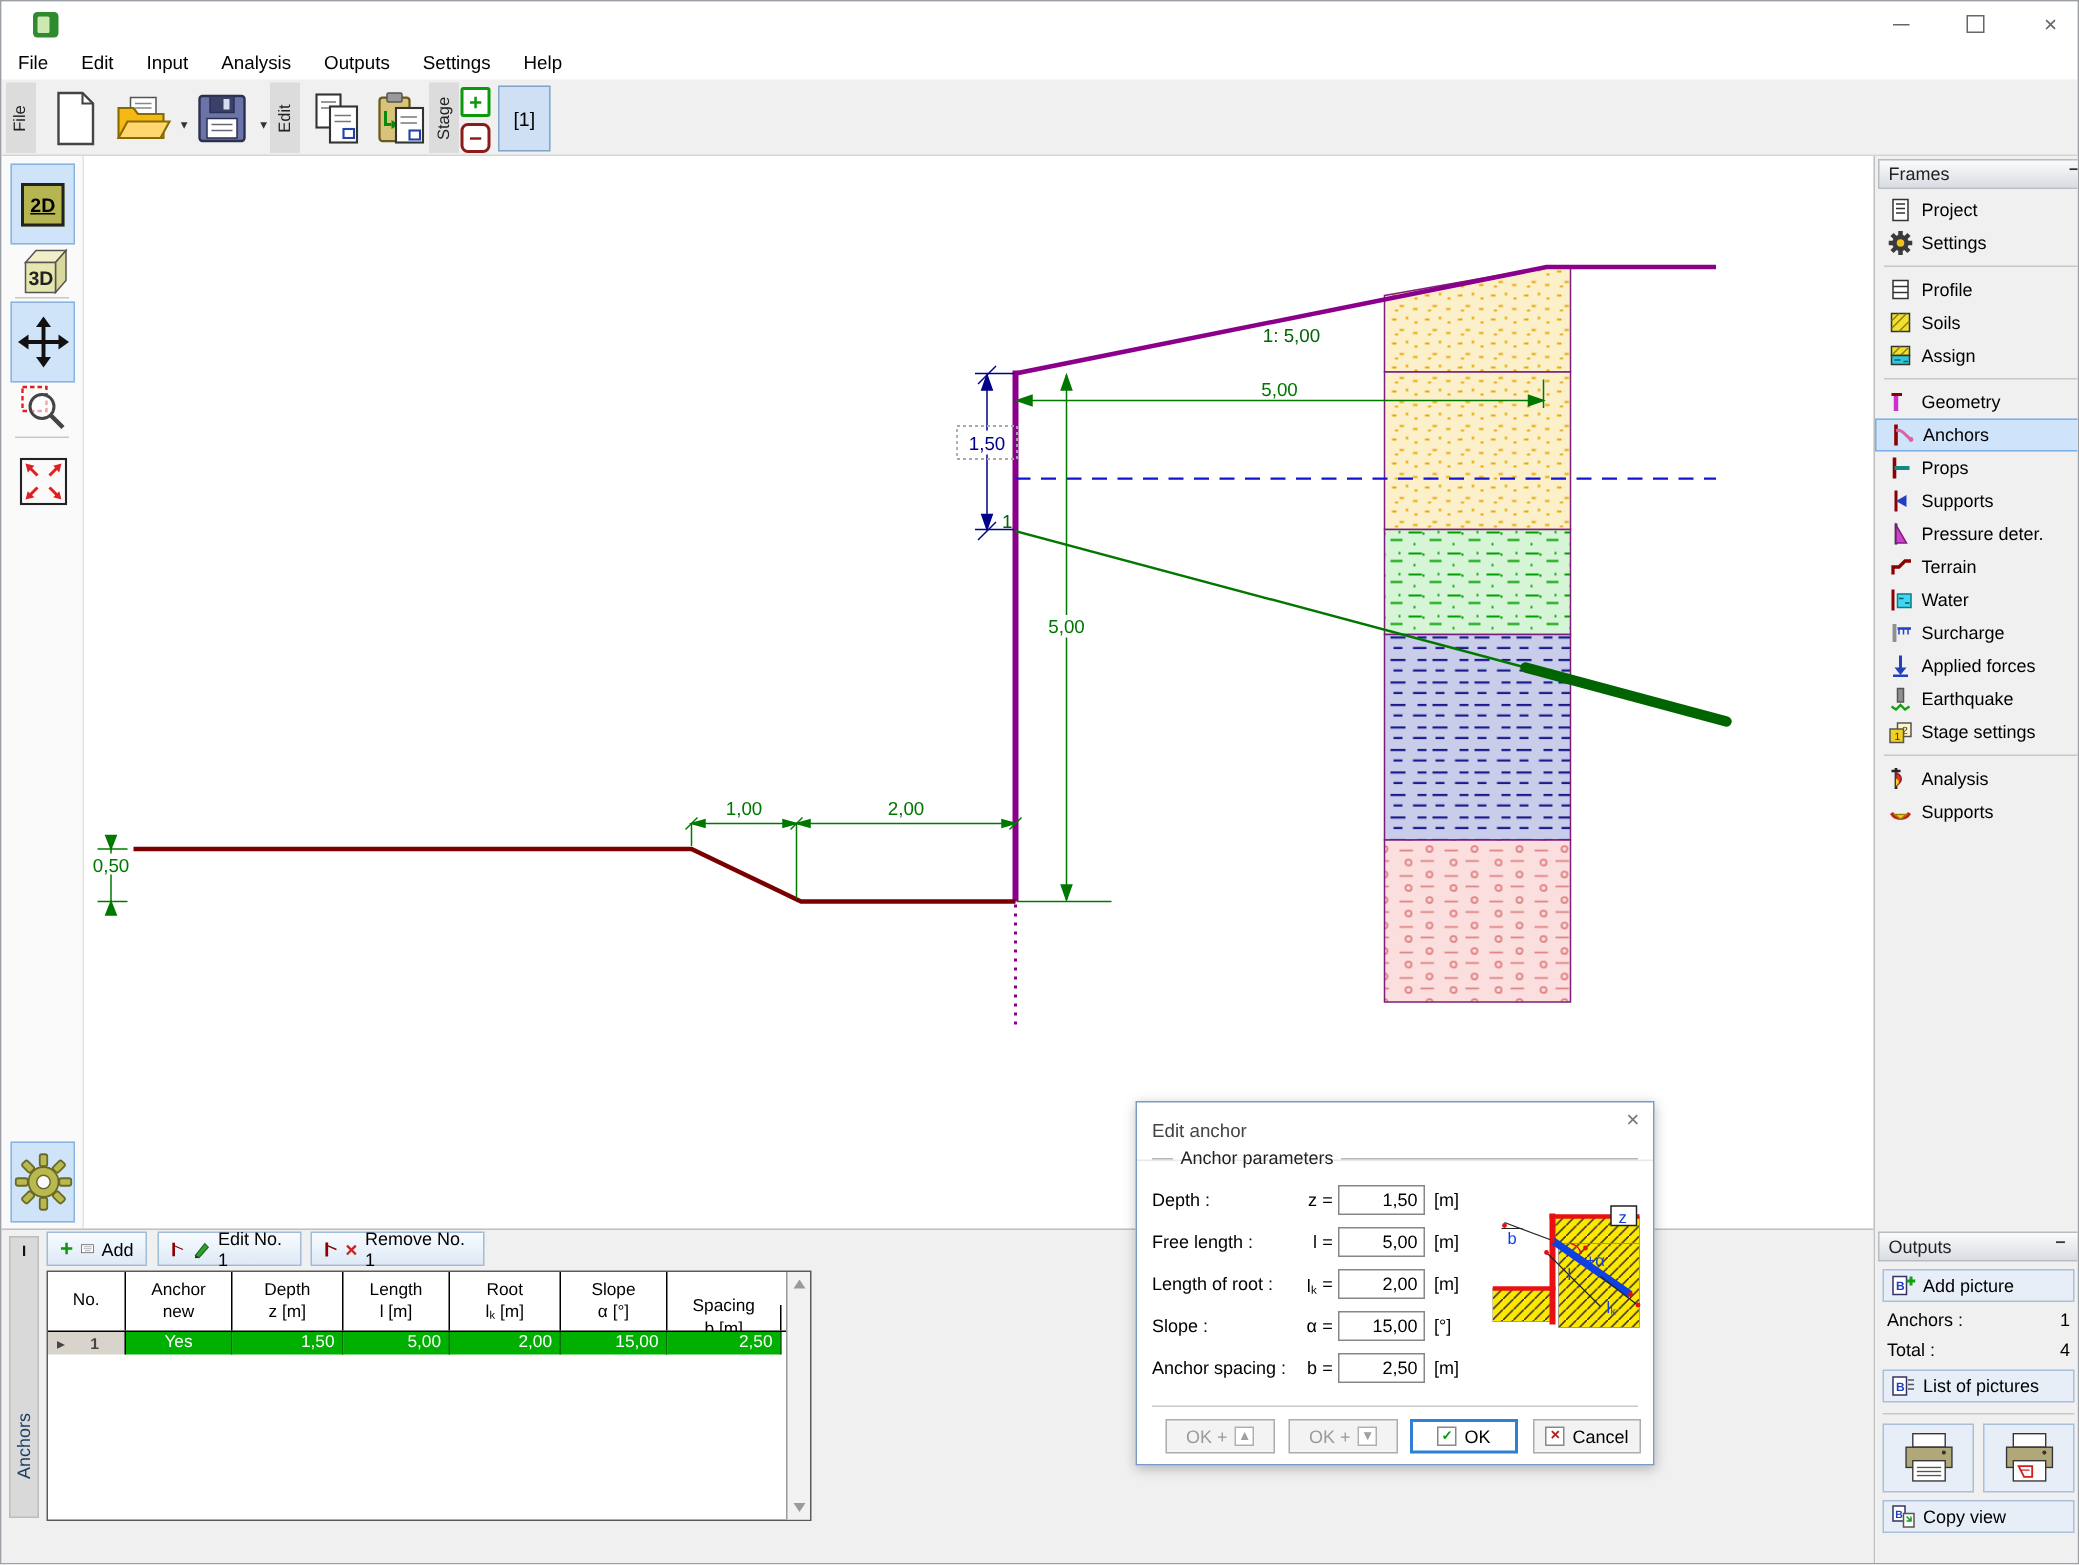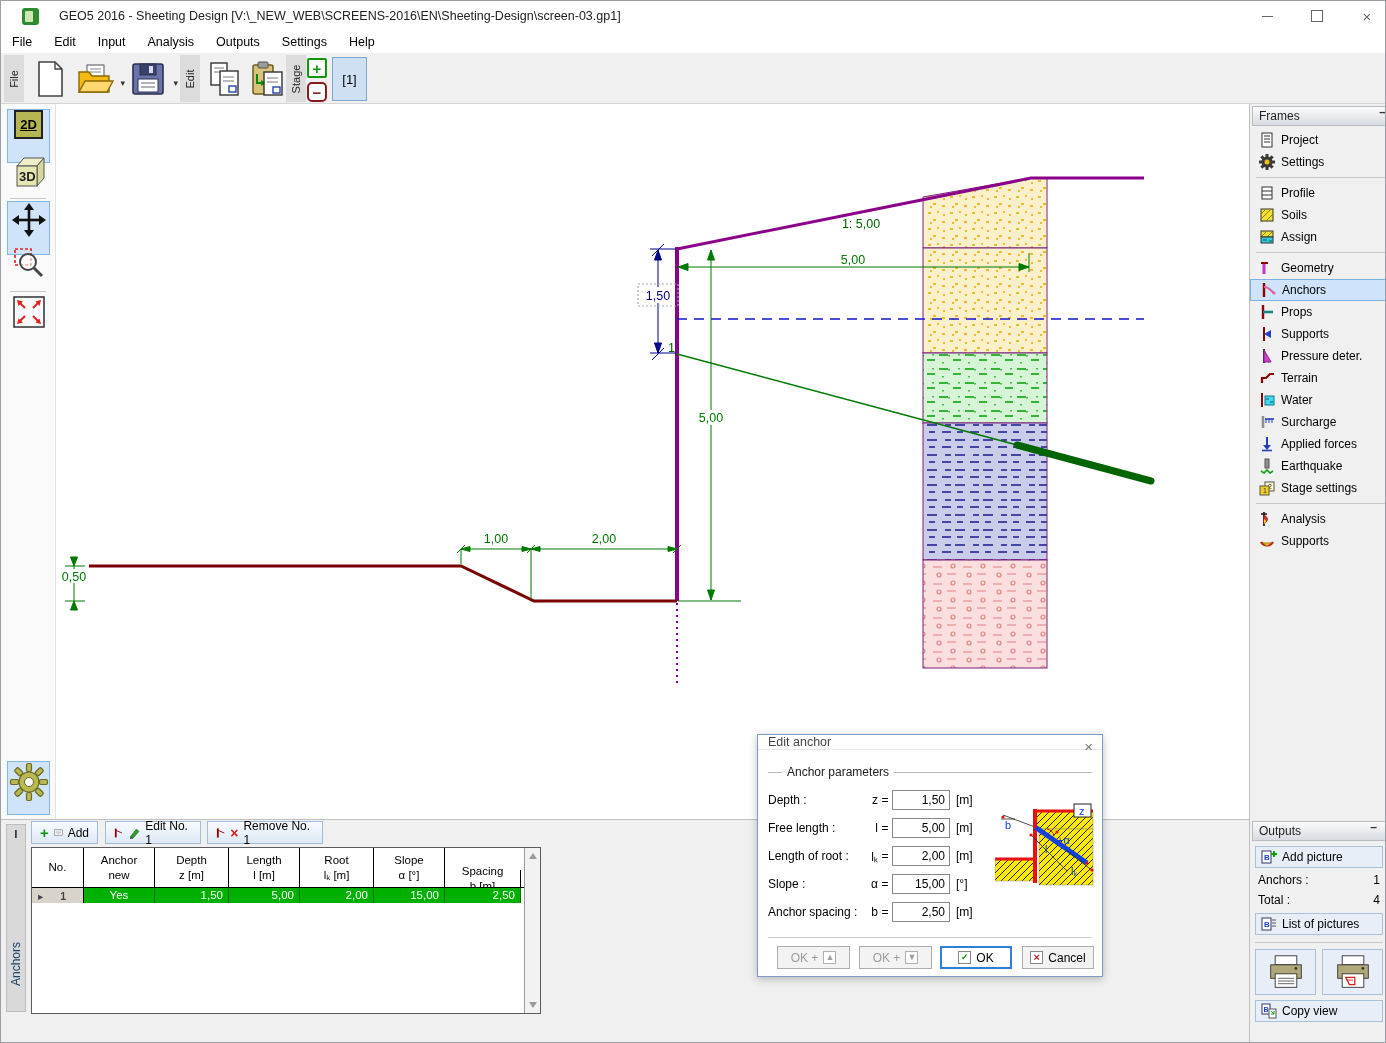--- a/index.html
+++ b/index.html
@@ -22,21 +22,21 @@
   .vlabel { position:absolute; top:2px; height:47px; width:20px; background:#dcdcdc; display:flex; align-items:center; justify-content:center; }
   .vlabel span { transform:rotate(-90deg); white-space:nowrap; font-size:11px; color:#222; }
   .tbtn { position:absolute; top:5px; width:42px; height:42px; display:flex; align-items:center; justify-content:center; }
   .dd { position:absolute; top:20px; font-size:9px; color:#333; }
   .stagebtn { position:absolute; width:35px; height:44px; top:4px; background:#cfe0f4; border:1px solid #7da7cc; display:flex; align-items:center; justify-content:center; font-size:13px; }
   .stageplus,.stageminus { position:absolute; width:20px; height:20px; display:flex; align-items:center; justify-content:center; font-weight:bold; font-size:15px; }
   .stageplus { border:2px solid #0a9a0a; color:#0a9a0a; top:5px; border-radius:2px; background:#fff; }
   .stageminus { border:2px solid #8b1a1a; color:#8b1a1a; top:29px; border-radius:5px; background:#fff; }
   
   .leftstrip { position:absolute; left:0; top:103px; width:55px; height:715px; background:#fafafa; border-right:1px solid #e3e3e3; }
-  .ltbtn { position:absolute; left:6px; width:43px; height:54px; display:flex; justify-content:center;text-decoration:underline; }
+  .ltbtn { position:absolute; left:6px; width:43px; height:54px; display:flex; align-items:center; justify-content:center;text-decoration:underline; }
   .ltbtn.sel { background:#cfe4f8; border:1px solid #8ab4e0; }
   .lsep { position:absolute; left:9px; width:36px; border-top:1px solid #c8c8c8; }
   .icon2d { width:29px; height:29px; background:#b5b552; border:2px solid #222; display:flex; align-items:center; justify-content:center; font-weight:bold; font-size:13px; }
   
   #canvas { position:absolute; left:55px; top:103px; width:1188px; height:715px; background:#fff; }
   #canvas svg text { font-family:"Liberation Sans",sans-serif; }
   
   .rpanel { position:absolute; left:1248px; top:103px; width:148px; height:940px; background:#f0f0f0; border-left:1px solid #c0c0c0; }
   .phead { height:20px; background:linear-gradient(#fbfbfb,#d8dce1); border:1px solid #b8bcc0; display:flex; align-items:center; padding:0 6px; font-size:12px; color:#222; position:relative; }
   .phead .minbtn { position:absolute; right:8px; top:-2px; font-weight:bold; color:#333; }
@@ -67,21 +67,21 @@
   .gcell { border-right:1px solid #007000; background:#00b000; color:#fff; font-size:11.5px; line-height:15px; }
   .num { text-align:right; padding-right:5px; }
   .ctr { text-align:center; }
   .gmark { background:#d8d4cc; border-right:1px solid #000; color:#444; font-size:10.5px; display:flex; align-items:center; }
   .vscroll { position:absolute; right:0; top:0; width:16px; height:165px; background:#f2f2f2; border-left:1px solid #999; }
   .arr { position:absolute; left:4px; width:0; height:0; border-left:4px solid transparent; border-right:4px solid transparent; }
   .arr.up { top:5px; border-bottom:6px solid #9a9a9a; }
   .arr.dn { bottom:5px; border-top:6px solid #9a9a9a; }
   
   .dialog { position:absolute; left:756px; top:733px; width:346px; height:243px; background:#fff; border:1px solid #7a9cc4; box-shadow:0 2px 8px rgba(0,0,0,.25); }
-  .dtitle { height:15px; display:flex; align-items:center; padding:0 10px; color:#444; font-size:12.5px; border-bottom:1px solid #e8e8e8; }
+  .dtitle { height:39px; display:flex; align-items:center; padding:0 10px; color:#444; font-size:12.5px; border-bottom:1px solid #e8e8e8; }
   .dclose { position:absolute; right:9px; top:3px; font-size:15px; color:#777; }
   .dgroup { position:absolute; left:10px; right:10px; top:30px; display:flex; align-items:center; font-size:12px; color:#222; }
   .dgroup::before { content:""; width:14px; border-top:1px solid #b8b8b8; margin-right:5px; }
   .dgroup::after { content:""; flex:1; border-top:1px solid #b8b8b8; margin-left:5px; }
   .drow { position:absolute; left:10px; height:20px; display:flex; align-items:center; font-size:12px; }
   .dlab { width:94px; }
   .dsym { width:16px; text-align:right; }
   .deq { width:14px; text-align:center; }
   .dinp { width:58px; height:20px; border:1px solid #878787; background:#fff; text-align:right; padding:2px 4px 0 0; }
   .duni { margin-left:6px; }
@@ -94,21 +94,20 @@
   .chk { color:#0a9a0a; font-weight:bold; }
   .crx { color:#b02020; font-weight:bold; font-size:11px; }
 </style>
 </head>
 <body>
 
 <div id="win">
 
   <div class="titlebar">
     <div class="appicon"></div>
-    <div class="title-text">GEO5 2016 - Sheeting Design [V:\_NEW_WEB\SCREENS-2016\EN\Sheeting-Design\screen-03.gp1]</div>
     <div class="wincontrols">
       <div class="wc wc-min"></div>
       <div class="wc wc-max"></div>
       <div class="wc">×</div>
     </div>
   </div>
 
   <div class="menubar">
     <div class="menu-item">File</div>
     <div class="menu-item">Edit</div>

